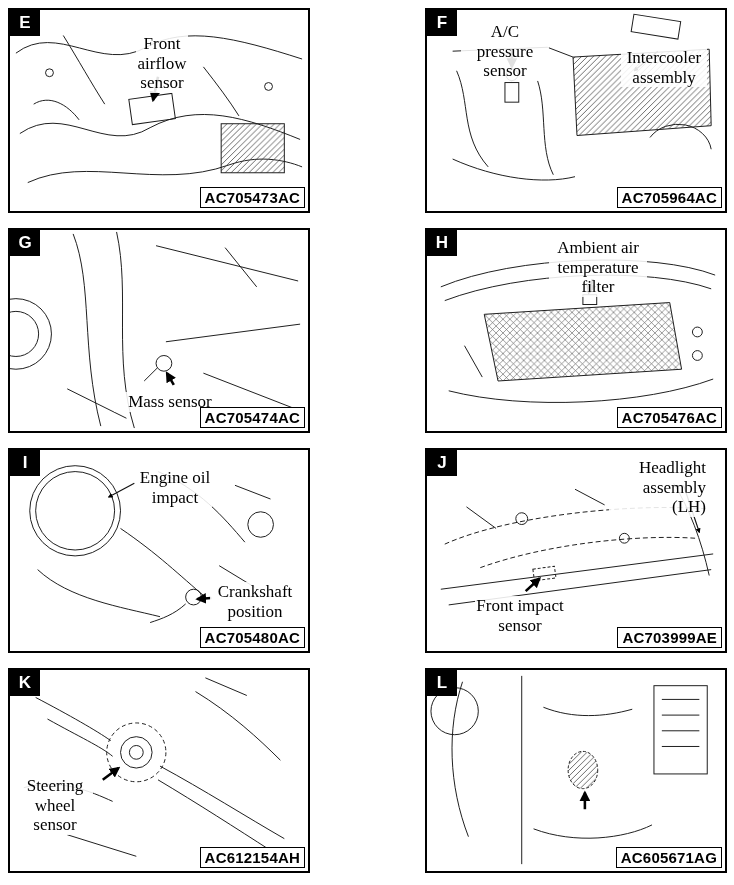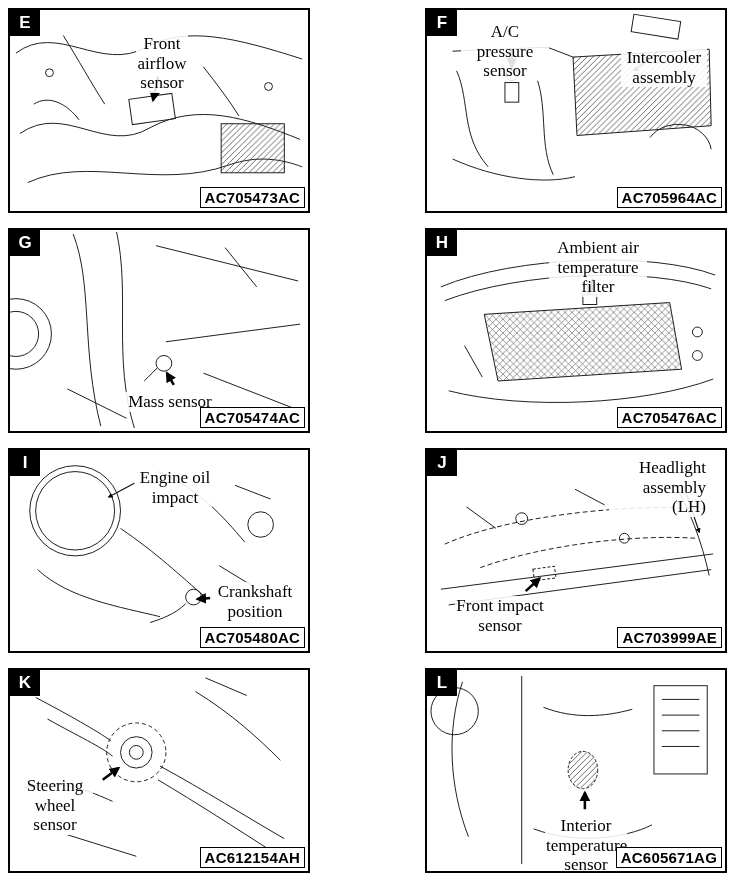--- a/index.html
+++ b/index.html
@@ -211,21 +211,21 @@
           <circle cx="96" cy="70" r="6"></circle>
           <circle cx="200" cy="90" r="5"></circle>
           <path d="M40,58 L70,80"></path>
           <path d="M150,40 L180,56"></path>
         </g>
         <path d="M260,36 L276,84" stroke="#111" stroke-width="1.2" fill="none" marker-end="url(#ah)"></path>
         <path d="M100,144 L114,131" stroke="#000" stroke-width="2.6" fill="none" marker-end="url(#ah)"></path>
       </svg>
       <div class="badge">J</div>
       <div class="label" style="left:182px; top:8px; width:96px;text-align:right;">Headlight assembly (LH)</div>
-      <div class="label" style="left:28px; top:146px; width:88px;">Front impact sensor</div>
+      <div class="label" style="left:48px; top:146px; width:88px;">Front impact sensor</div>
       <div class="code">AC703999AE</div>
     </figure>
 
     <figure class="panel" style="margin:0">
       <svg class="art" viewBox="0 0 302 205" preserveAspectRatio="none">
         <g stroke="#1c1c1c" stroke-width="1" fill="none">
           <circle cx="128" cy="84" r="30" stroke-dasharray="4,3"></circle>
           <circle cx="128" cy="84" r="16"></circle>
           <circle cx="128" cy="84" r="7"></circle>
           <path d="M26,28 C60,46 88,62 102,72"></path>
@@ -255,18 +255,17 @@
           <path d="M238,46 L276,46"></path>
           <path d="M238,62 L276,62"></path>
           <path d="M238,78 L276,78"></path>
           <ellipse cx="158" cy="102" rx="15" ry="19" fill="url(#hatch)" stroke-dasharray="3,2"></ellipse>
           <path d="M118,38 C148,50 180,48 208,40"></path>
           <path d="M108,162 C150,178 200,172 228,158"></path>
         </g>
         <path d="M160,142 L160,125" stroke="#000" stroke-width="2.6" fill="none" marker-end="url(#ah)"></path>
       </svg>
       <div class="badge">L</div>
-      <div class="label" style="left:118px; top:146px; width:80px;">Interior temperature sensor</div>
       <div class="code">AC605671AG</div>
     </figure>
 
   </div>
 </div>
 
 </body></html>

